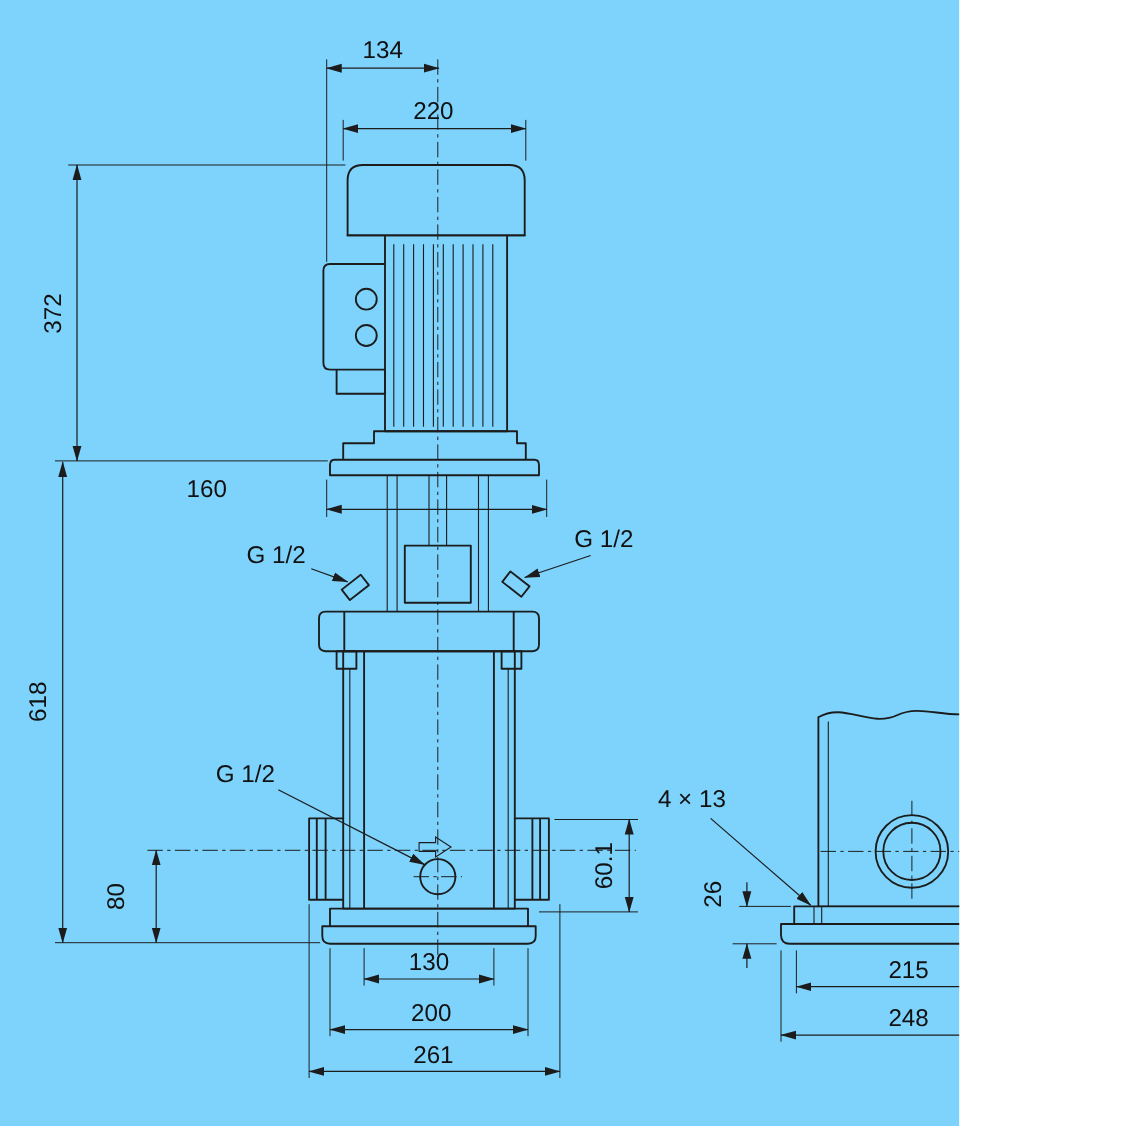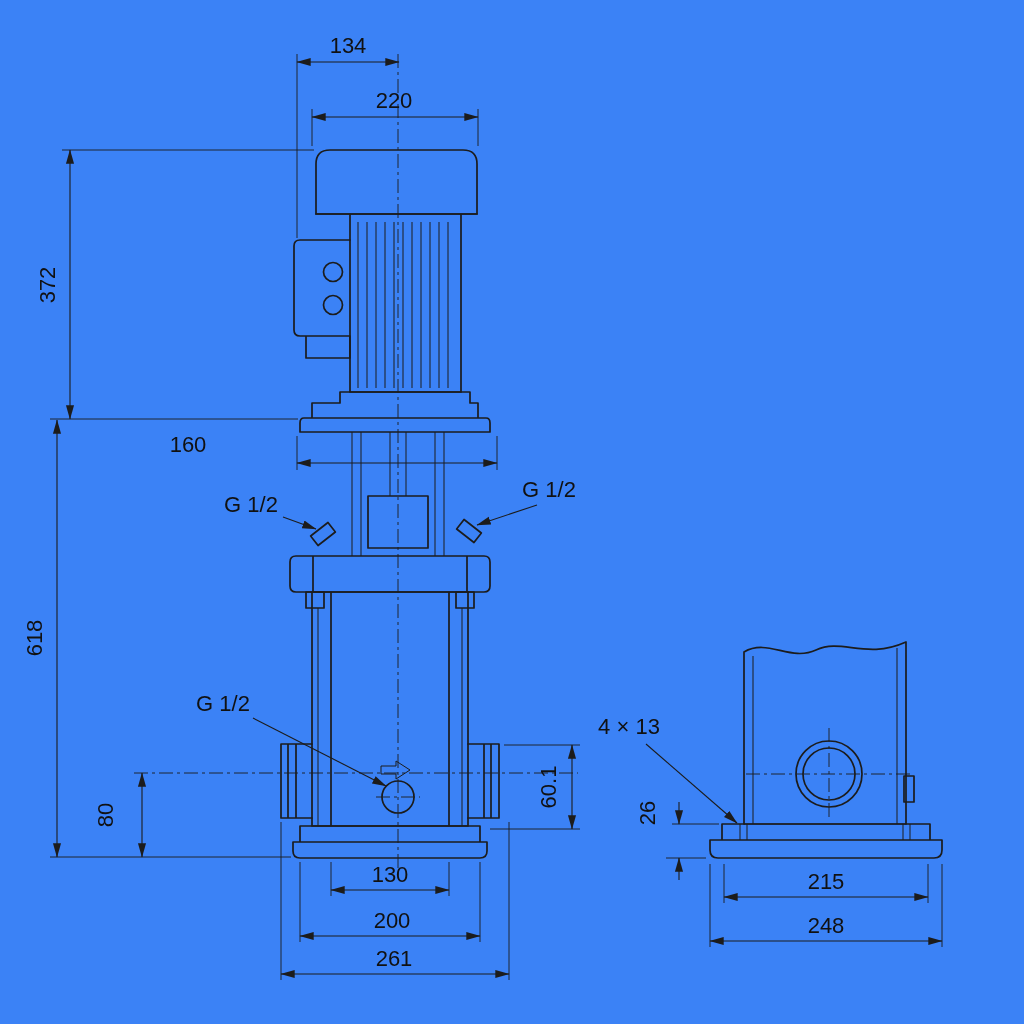--- a/index.html
+++ b/index.html
@@ -1,16 +1,16 @@
 <!DOCTYPE html>
 <html><head>
 <meta charset="utf-8">
 <style>
   html,body{margin:0;padding:0;background:#ffffff;}
-  .canvas{position:relative;width:1024px;height:1024px;background:#3b82f6;overflow:hidden;}
+  .canvas{position:relative;width:872px;height:1024px;background:#7dd3fc;overflow:hidden;}
   svg{position:absolute;left:0;top:0;color:#1c1c1c;}
   .outline{fill:none;stroke:currentColor;stroke-width:1.7;stroke-linejoin:round;stroke-linecap:round;}
   .thin{fill:none;stroke:currentColor;stroke-width:1;}
   .ext{fill:none;stroke:currentColor;stroke-width:0.9;}
   .dim{fill:none;stroke:currentColor;stroke-width:1.1;}
   .cl{fill:none;stroke:currentColor;stroke-width:0.9;stroke-dasharray:14 4 3 4;}
   text{font-family:"Liberation Sans", sans-serif;font-size:22px;fill:#111;}
   .mid{text-anchor:middle;}
 </style>
 </head>

